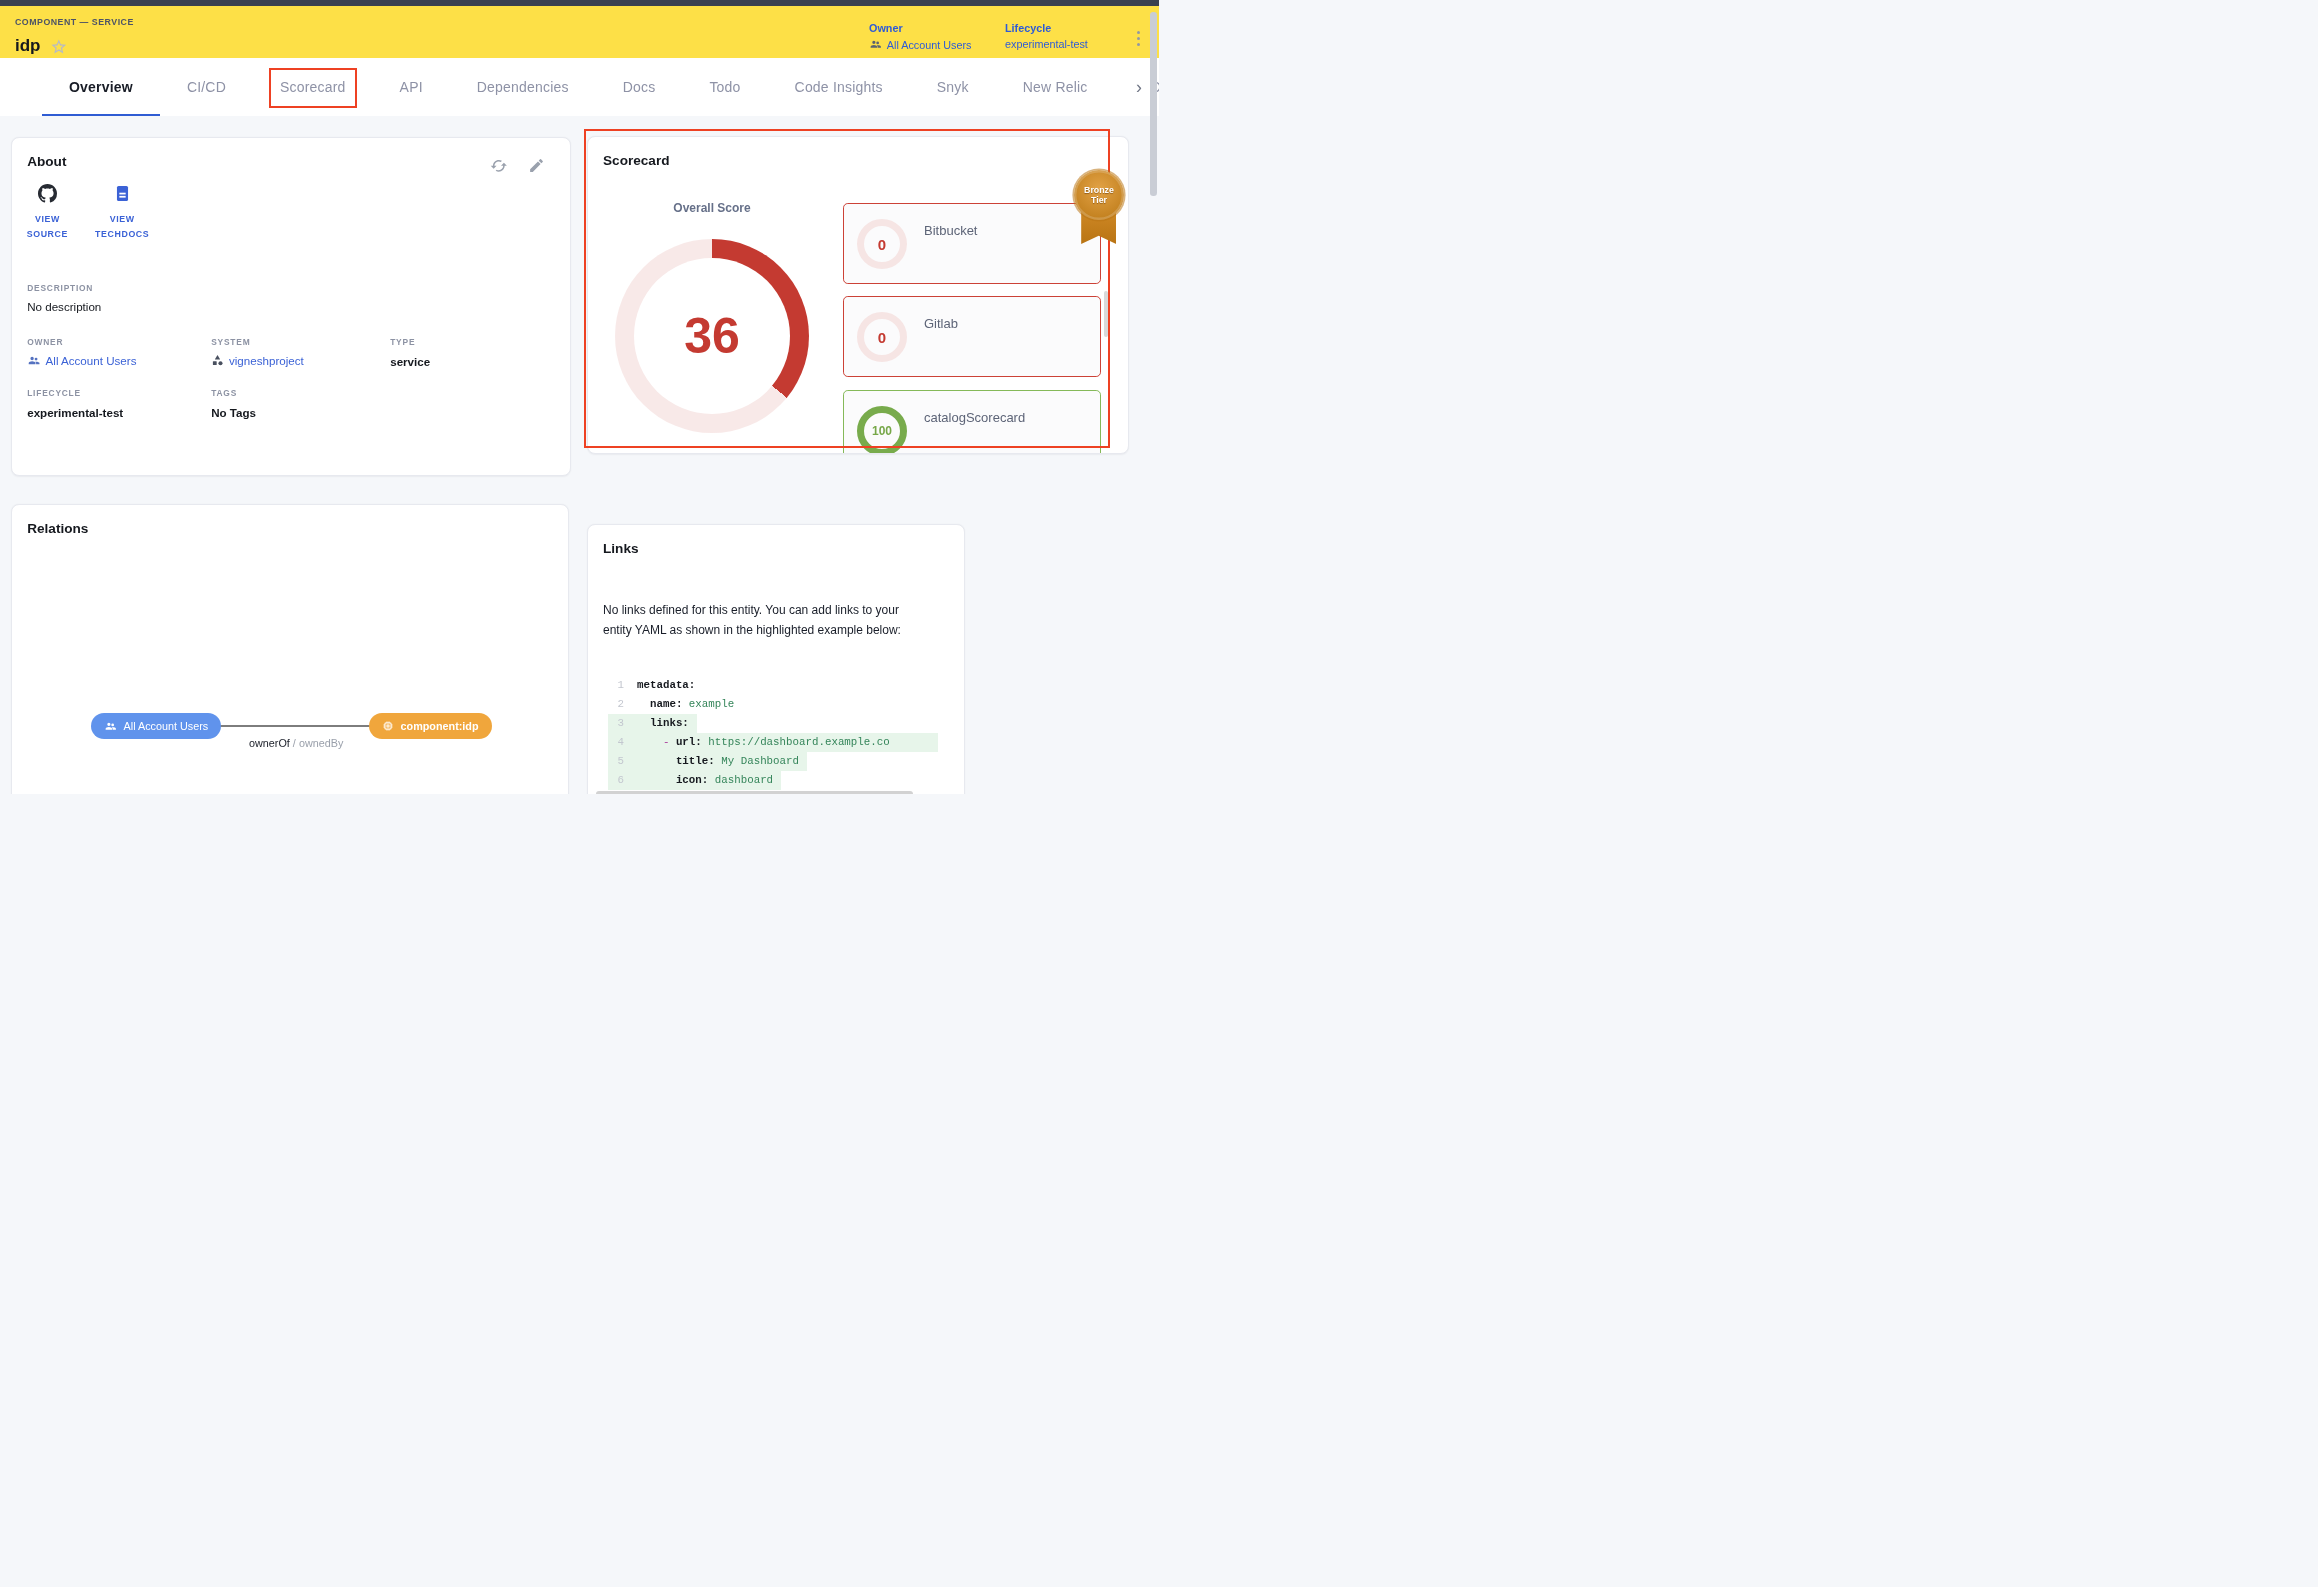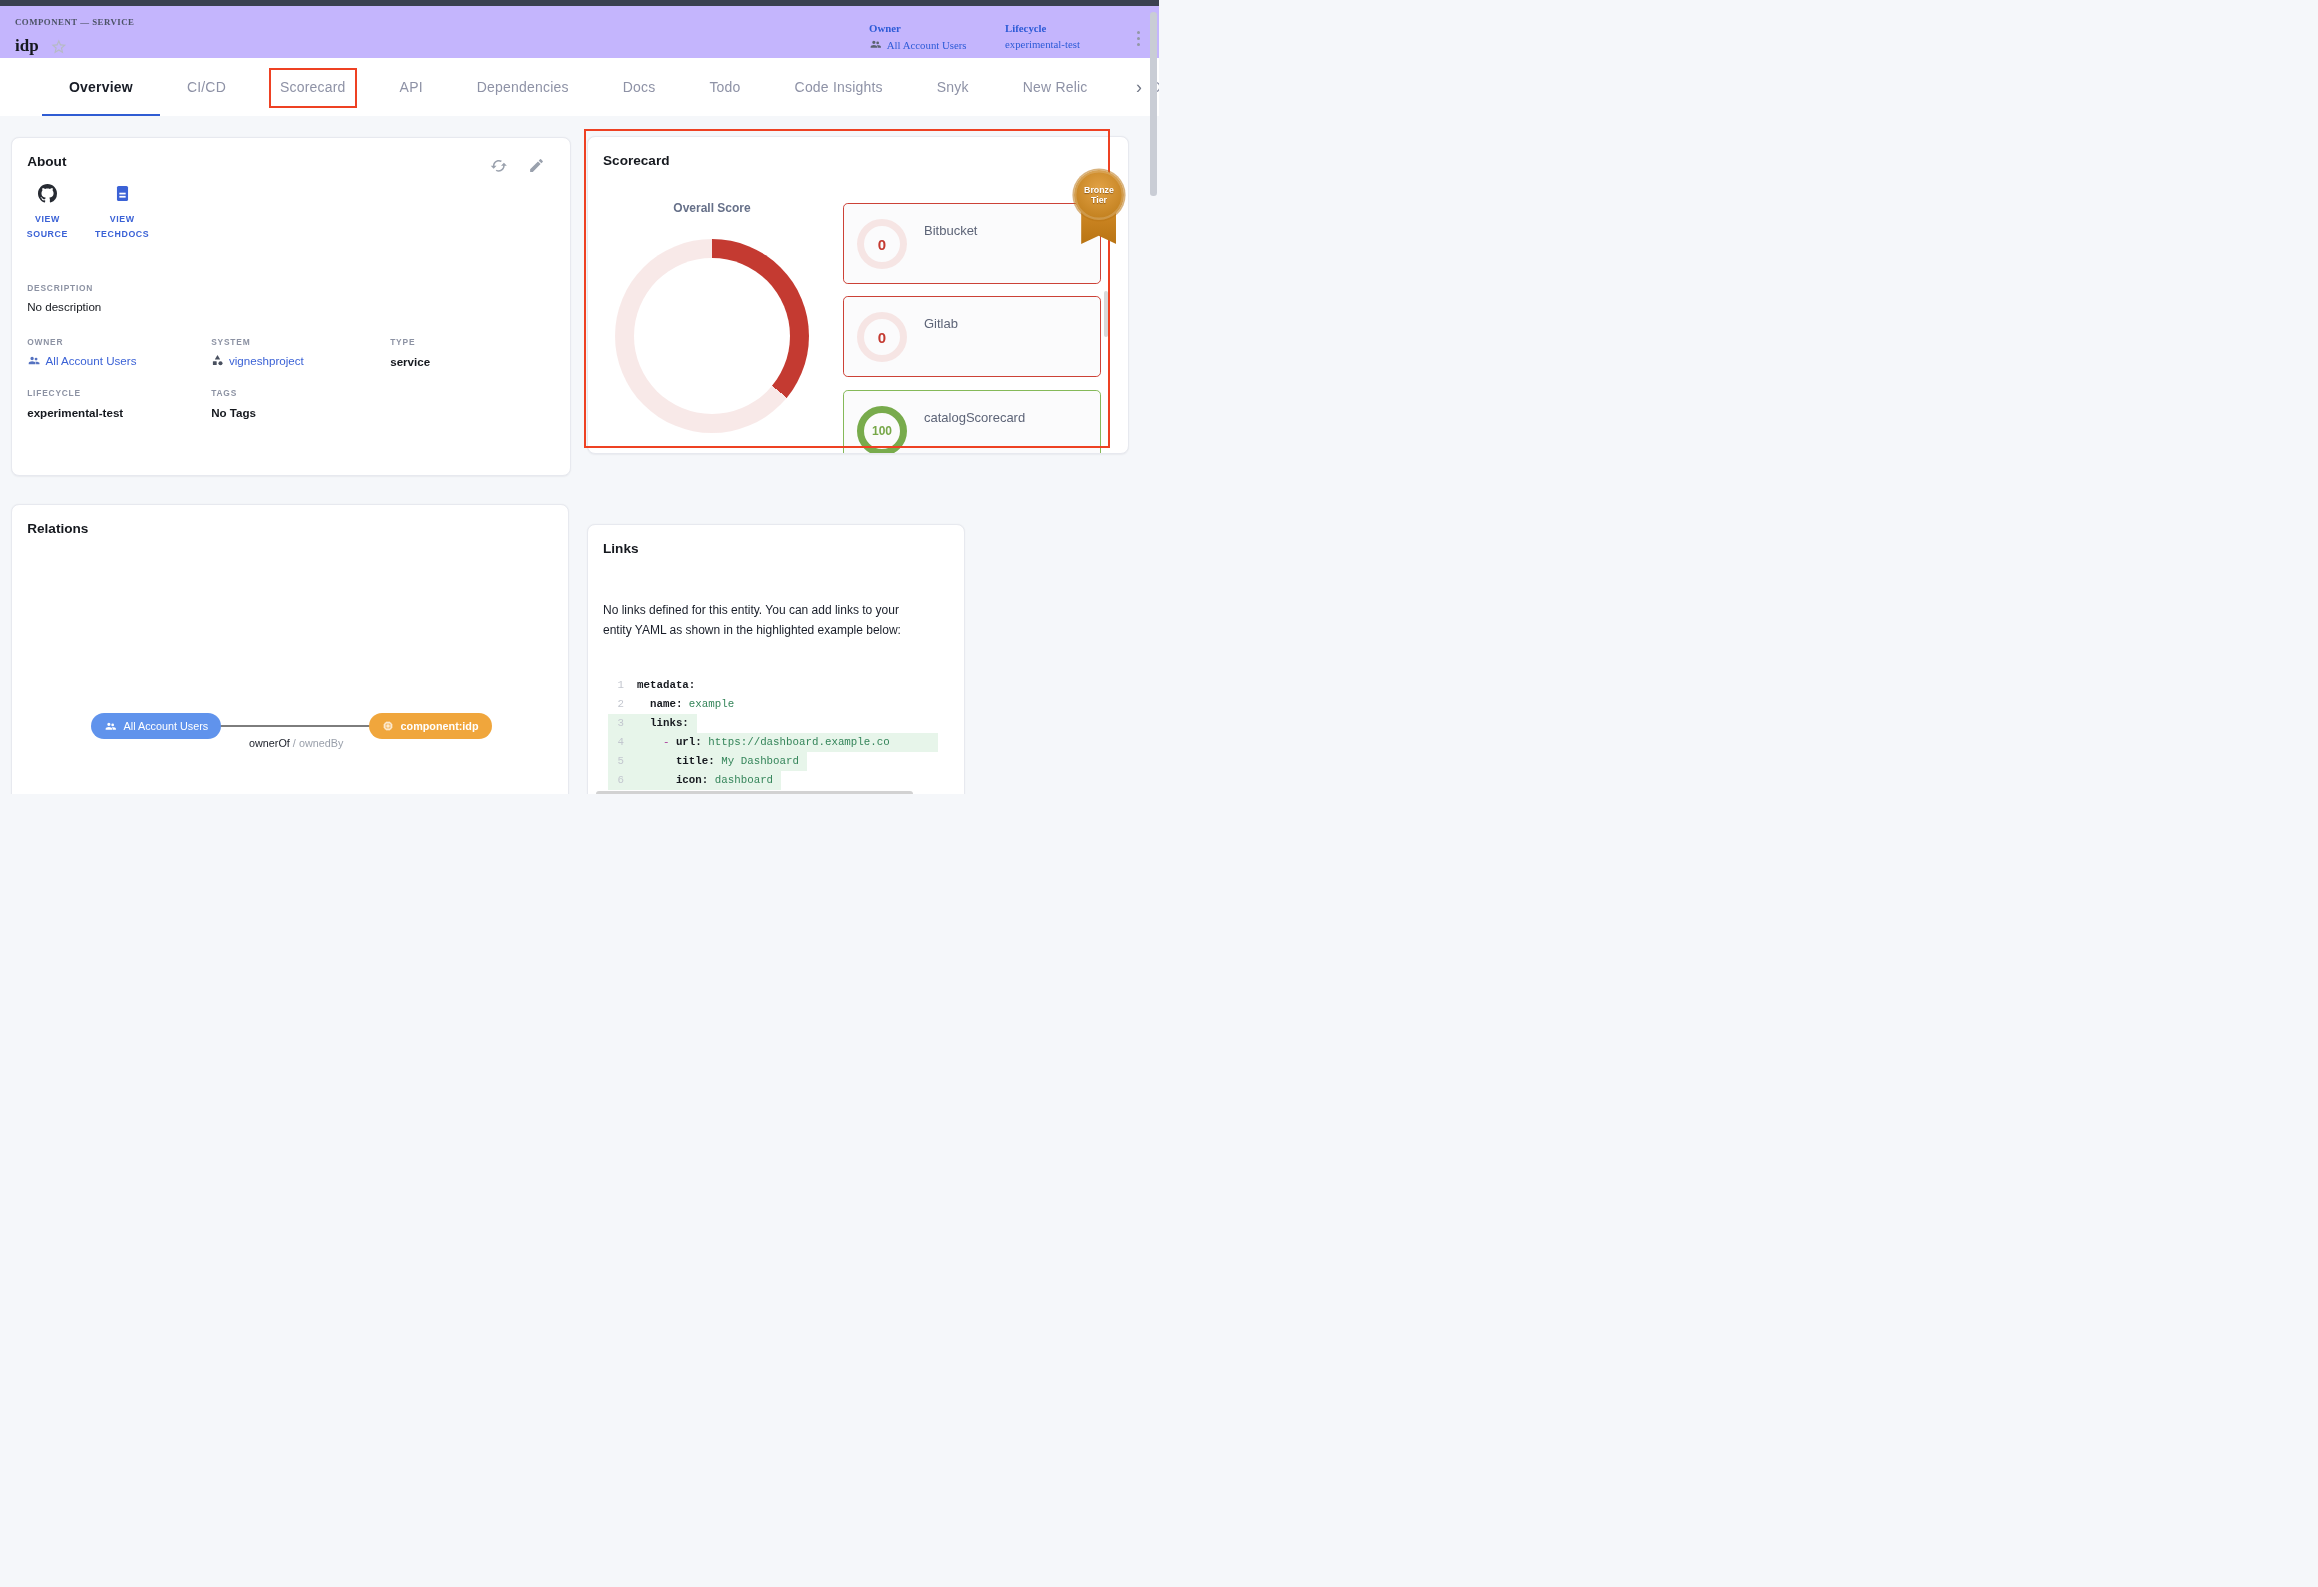--- a/index.html
+++ b/index.html
@@ -3,22 +3,22 @@
 <meta charset="utf-8">
 <style>
   * { margin:0; padding:0; box-sizing:border-box; }
   html,body { width:1159px; height:794px; }
   body { font-family:"Liberation Sans", sans-serif; background:#f5f7fa; position:relative;
          overflow:hidden; color:#15181e; }
   #stage { position:absolute; inset:0; width:1159px; height:794px; overflow:hidden; }
 
   
   .topbar { position:absolute; left:0; top:0; width:100%; height:5.6px; background:#3a4150; }
-  .header { position:absolute; left:0; top:5.6px; width:100%; height:53px; background:#c4b5fd;
-            border-bottom:0.8px solid #e5e8ee;font-family:Liberation Serif, serif; }
+  .header { position:absolute; left:0; top:5.6px; width:100%; height:53px; background:#fde047;
+            border-bottom:0.8px solid #e5e8ee; }
   .eyebrow { position:absolute; left:15px; top:11.2px; font-size:8.8px; font-weight:bold;
              letter-spacing:0.5px; color:#4c5366; }
   .page-title { position:absolute; left:15px; top:30px; font-size:17px; font-weight:bold; color:#15181e; }
   .star { position:absolute; left:50px; top:32px; width:17.6px; height:17.6px; color:#b6bac6; cursor:pointer; }
   .hmeta { position:absolute; top:16px; font-size:10.8px; }
   .hmeta .lbl { font-weight:bold; color:#2d5bd7; display:block; margin-bottom:4.8px; }
   .hmeta .val { color:#2d5bd7; display:flex; align-items:center; gap:4.8px; }
   .hmeta-owner { left:869px; }
   .hmeta-lifecycle { left:1005px; }
   .kebab { position:absolute; left:1131px; top:22.4px; width:14.4px; height:21px; display:flex;
@@ -243,20 +243,21 @@
     <div class="fvalue bold" style="position:absolute; left:15px; top:268px;">experimental-test</div>
 
     <div class="flabel" style="position:absolute; left:199px; top:250px;">TAGS</div>
     <div class="fvalue bold" style="position:absolute; left:199px; top:268px;">No Tags</div>
   </div>
 
   <div class="card" id="scorecard-card">
     <div class="card-title">Scorecard</div>
     <div class="overall-label">Overall Score</div>
     <div class="donut" id="overall-donut" style="background: conic-gradient(rgb(196, 58, 49) 0deg, rgb(196, 58, 49) 129.6deg, rgb(248, 233, 232) 129.6deg, rgb(248, 233, 232) 360deg);"></div>
+    <div class="donut-num">36</div>
     <div id="score-items">
         <div class="score-item" style="top: 66px;">
           <div class="score-ring">0</div>
           <div class="score-name">Bitbucket</div>
         </div>
         <div class="score-item" style="top: 159px;">
           <div class="score-ring">0</div>
           <div class="score-name">Gitlab</div>
         </div>
         <div class="score-item green" style="top: 253px;">

